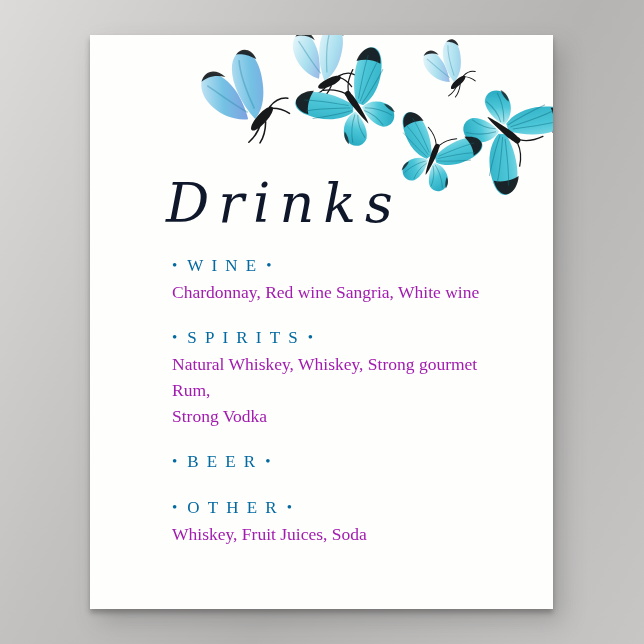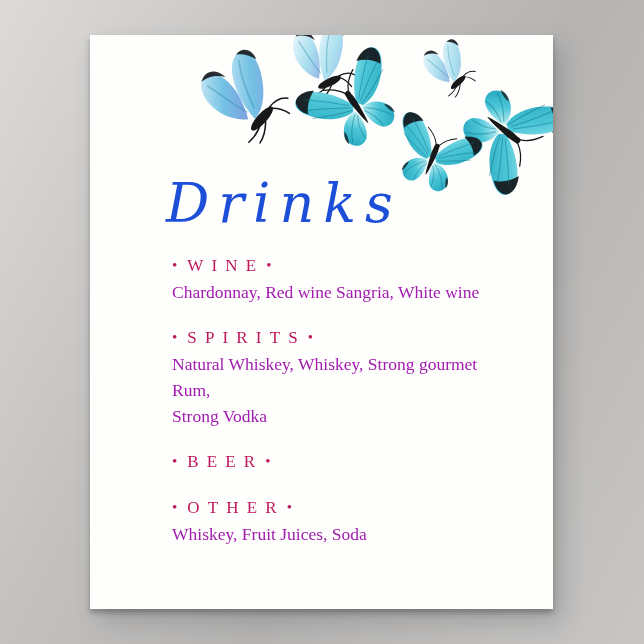--- a/index.html
+++ b/index.html
@@ -23,34 +23,34 @@
     width:463px;height:235px;
     display:block;
   }
   .title{
     position:absolute;
     left:76px;top:142px;
     font-family:"DejaVu Serif", serif;
     font-style:italic;
     font-size:54px;
     letter-spacing:9px;
-    color:#1d4ed8;
+    color:#0f172a;
     line-height:1;
   }
   .menu{
     position:absolute;
     left:82px;top:218px;
     width:360px;
     color:#1e1e1f;
   }
   .section{margin:0 0 20px 0;}
   .sec-header{
     font-size:17px;
     line-height:26px;
-    color:#be185d;
+    color:#0369a1;
     white-space:nowrap;
   }
   .sec-label{
     letter-spacing:0.48em;
     margin:0 2px 0 10px;
   }
   .dot{
     font-size:15px;
     position:relative;top:-1px;
   }

